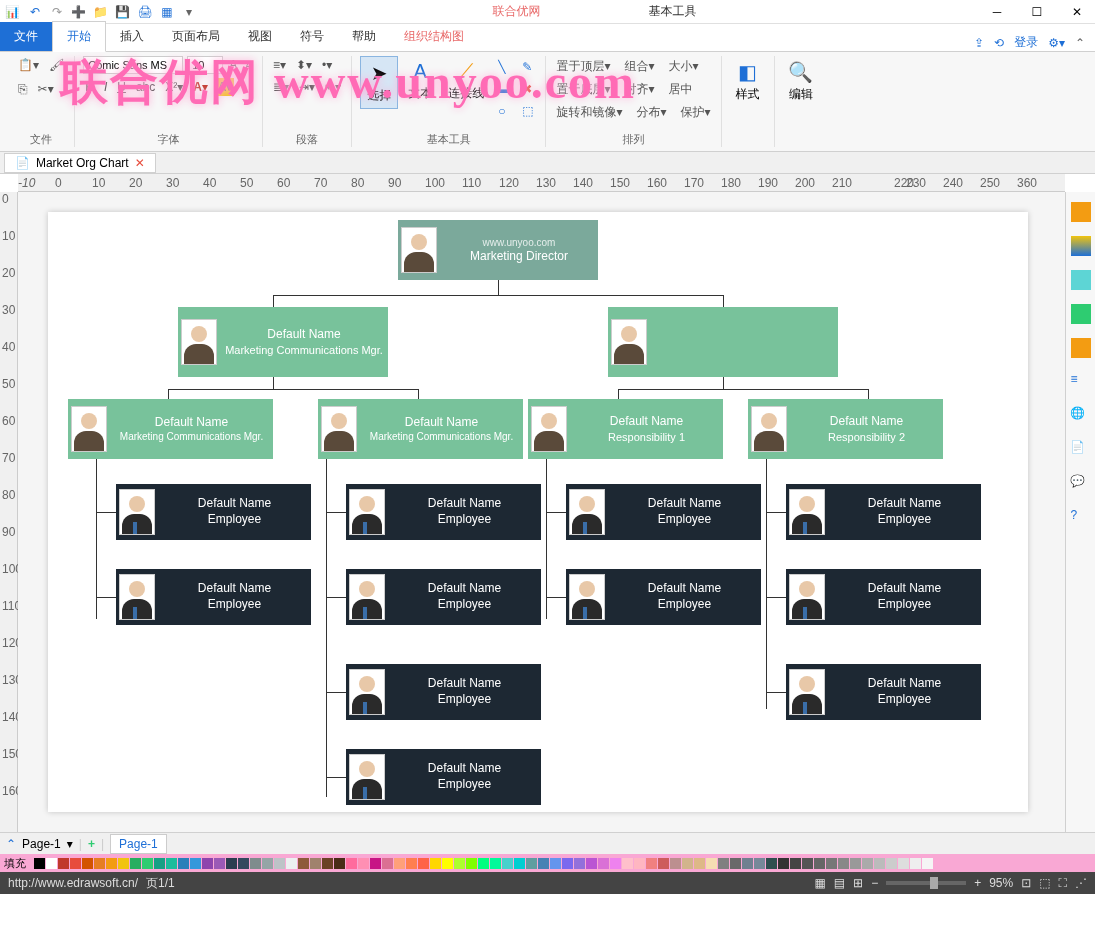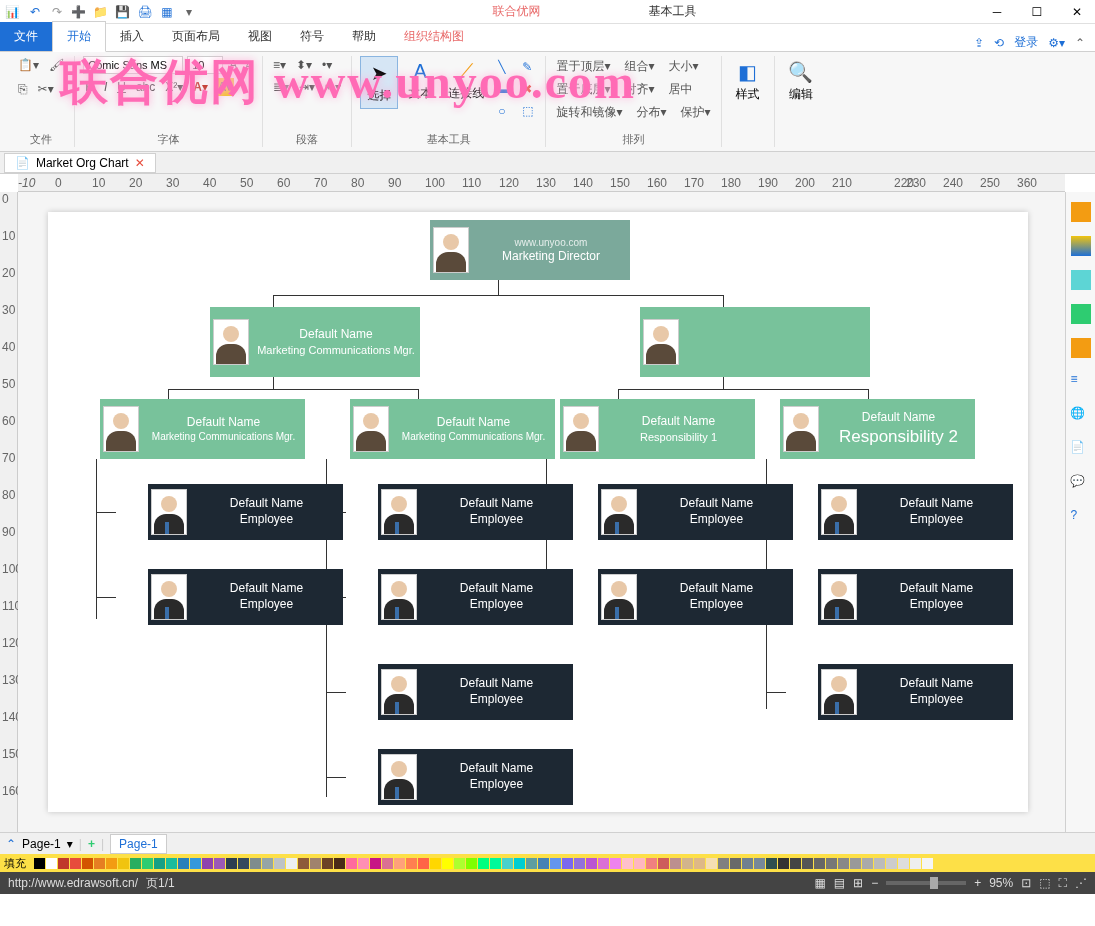--- a/index.html
+++ b/index.html
@@ -32,32 +32,32 @@
 .doc-tab{background:#fff;padding:2px 10px;border:1px solid #d0d0d0;display:flex;align-items:center;gap:6px;}
 .ruler-h{height:18px;background:#f0f0f0;border-bottom:1px solid #ccc;margin-left:18px;margin-right:30px;font-size:9px;color:#666;display:flex;align-items:center;position:relative;}
 .ruler-h span{position:absolute;}
 .workspace{display:flex;height:640px;}
 .ruler-v{width:18px;background:#f0f0f0;border-right:1px solid #ccc;font-size:9px;color:#666;position:relative;}
 .ruler-v span{position:absolute;left:2px;}
 .canvas{flex:1;background:#f5f5f5;overflow:auto;position:relative;}
 .page{background:#fff;margin:20px 30px;width:980px;height:600px;box-shadow:0 0 6px rgba(0,0,0,0.2);position:relative;}
 .right-panel{width:30px;background:#f7f7f7;border-left:1px solid #d0d0d0;display:flex;flex-direction:column;align-items:center;gap:14px;padding-top:10px;}
 .rp-icon{width:20px;height:20px;cursor:pointer;}
-.orgbox{position:absolute;display:flex;align-items:center;font-family:"Comic Sans MS",cursive;margin-left:32px;}
+.orgbox{position:absolute;display:flex;align-items:center;font-family:"Comic Sans MS",cursive;}
 .orgbox .photo{width:36px;height:46px;background:#fff;border:1px solid #ccc;margin:3px;display:flex;align-items:flex-end;justify-content:center;position:relative;overflow:hidden;}
 .orgbox .info{flex:1;text-align:center;color:#fff;padding:2px 4px;line-height:1.3;}
 .orgbox.director{background:#7ba99b;width:200px;height:60px;}
 .orgbox.mgr{background:#78c29b;height:70px;}
 .orgbox.sub{background:#78c29b;height:60px;}
 .orgbox.emp{background:#1d2833;height:56px;}
 .connector{position:absolute;background:#333;}
 .page-nav{height:22px;background:#f0f0f0;display:flex;align-items:center;padding:0 6px;gap:6px;border-top:1px solid #d0d0d0;}
 .page-nav-item{padding:2px 8px;}
 .page-nav-item.active{background:#fff;border:1px solid #ccc;color:#1e6fd6;}
-.color-bar{height:18px;background:#fde047;display:flex;align-items:center;padding:0 4px;gap:4px;}
+.color-bar{height:18px;background:#f9a8d4;display:flex;align-items:center;padding:0 4px;gap:4px;}
 .color-sw{width:11px;height:11px;cursor:pointer;}
 .statusbar{height:22px;background:#444;color:#ddd;display:flex;align-items:center;padding:0 8px;gap:8px;font-size:11px;}
 .statusbar a{color:#ddd;}
 .statusbar-right{margin-left:auto;display:flex;align-items:center;gap:8px;}
 .zoom-slider{width:80px;height:4px;background:#666;position:relative;}
 .zoom-thumb{width:8px;height:12px;background:#aaa;position:absolute;top:-4px;left:44px;}
 .avatar-head{width:16px;height:16px;border-radius:50%;background:#e8c8a8;position:absolute;top:6px;}
 .avatar-body{width:30px;height:20px;background:#5a4a3a;border-radius:12px 12px 0 0;position:absolute;bottom:0;}
 .avatar-body.suit{background:#2a2a2a;}
 .avatar-tie{width:4px;height:12px;background:#3a6ea8;position:absolute;bottom:0;left:13px;}
@@ -358,21 +358,21 @@
             <div style="font-size:11px">Responsibility 1</div>
           </div>
       </div>
       <div class="orgbox sub" style="left:700px;top:187px;width:195px;">
         <div class="photo">
             <div class="avatar-head"></div>
             <div class="avatar-body"></div>
           </div>
         <div class="info">
             <div>Default Name</div>
-            <div style="font-size:17px">Responsibility 2</div>
+            <div style="font-size:11px">Responsibility 2</div>
           </div>
       </div>
 
       <div class="connector" style="left:48px;top:247px;width:1px;height:160px;"></div>
       <div class="connector" style="left:48px;top:300px;width:20px;height:1px;"></div>
       <div class="connector" style="left:48px;top:385px;width:20px;height:1px;"></div>
       <div class="connector" style="left:278px;top:247px;width:1px;height:338px;"></div>
       <div class="connector" style="left:278px;top:300px;width:20px;height:1px;"></div>
       <div class="connector" style="left:278px;top:385px;width:20px;height:1px;"></div>
       <div class="connector" style="left:278px;top:480px;width:20px;height:1px;"></div>

